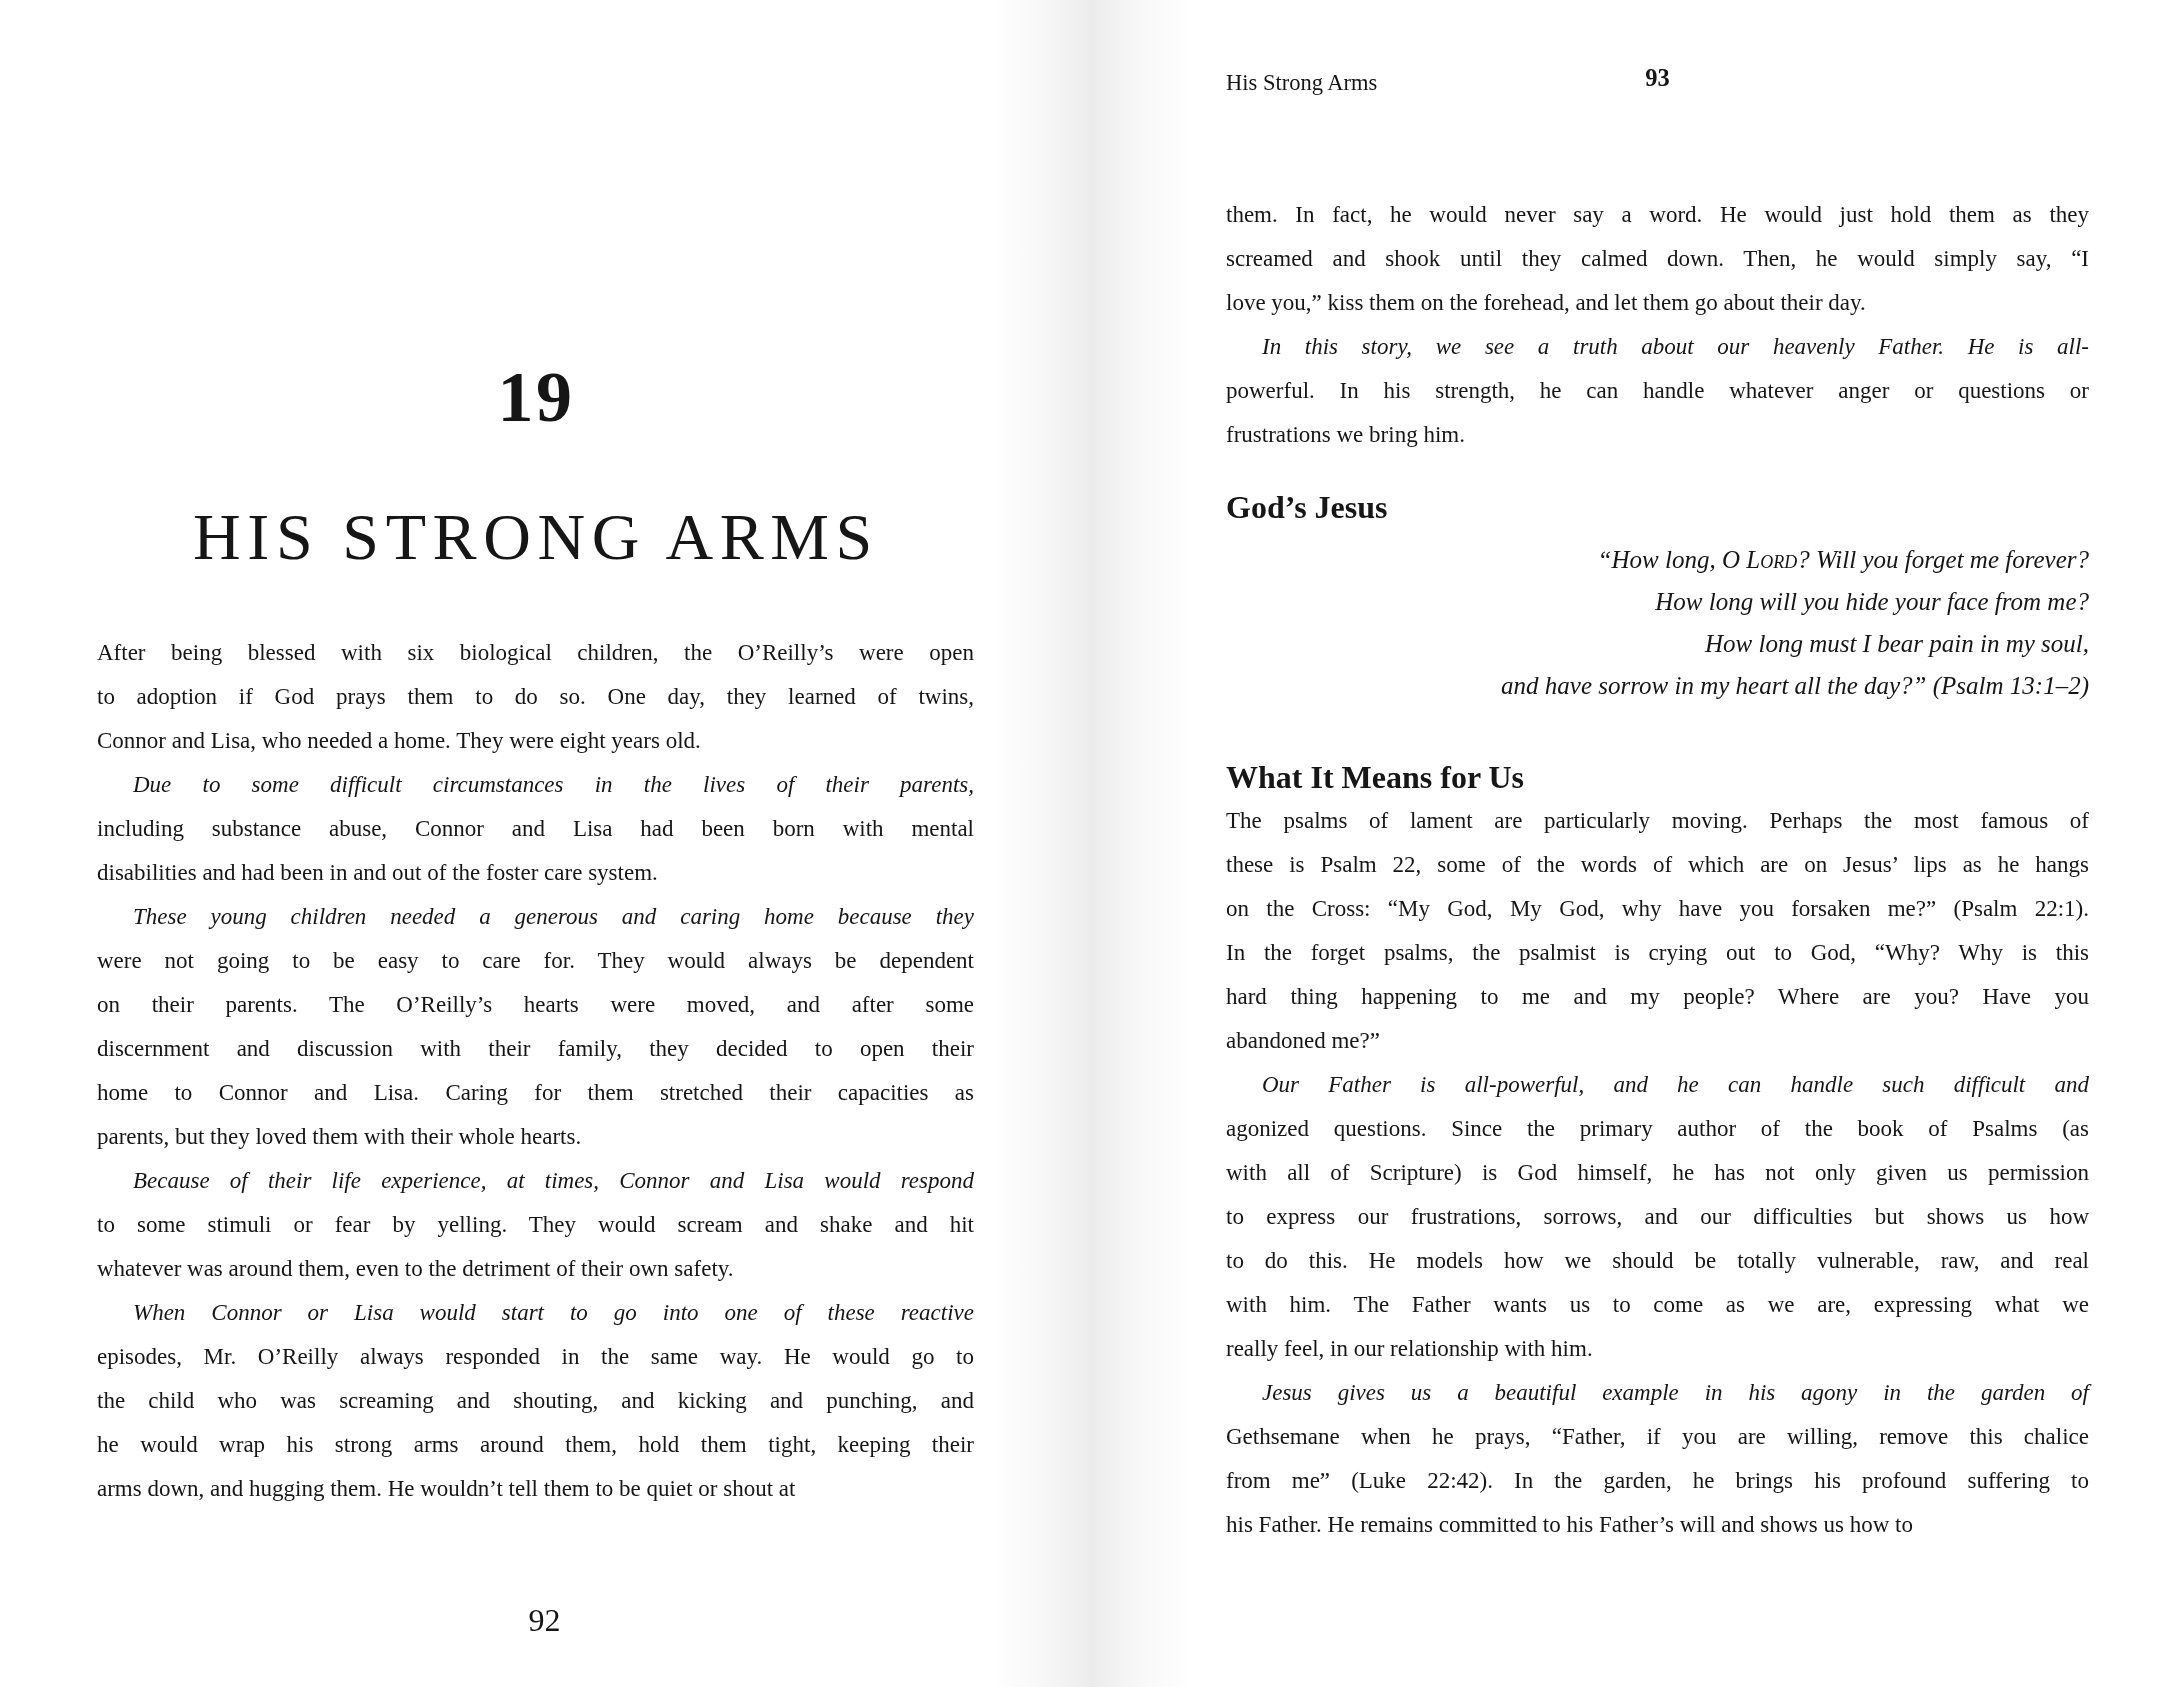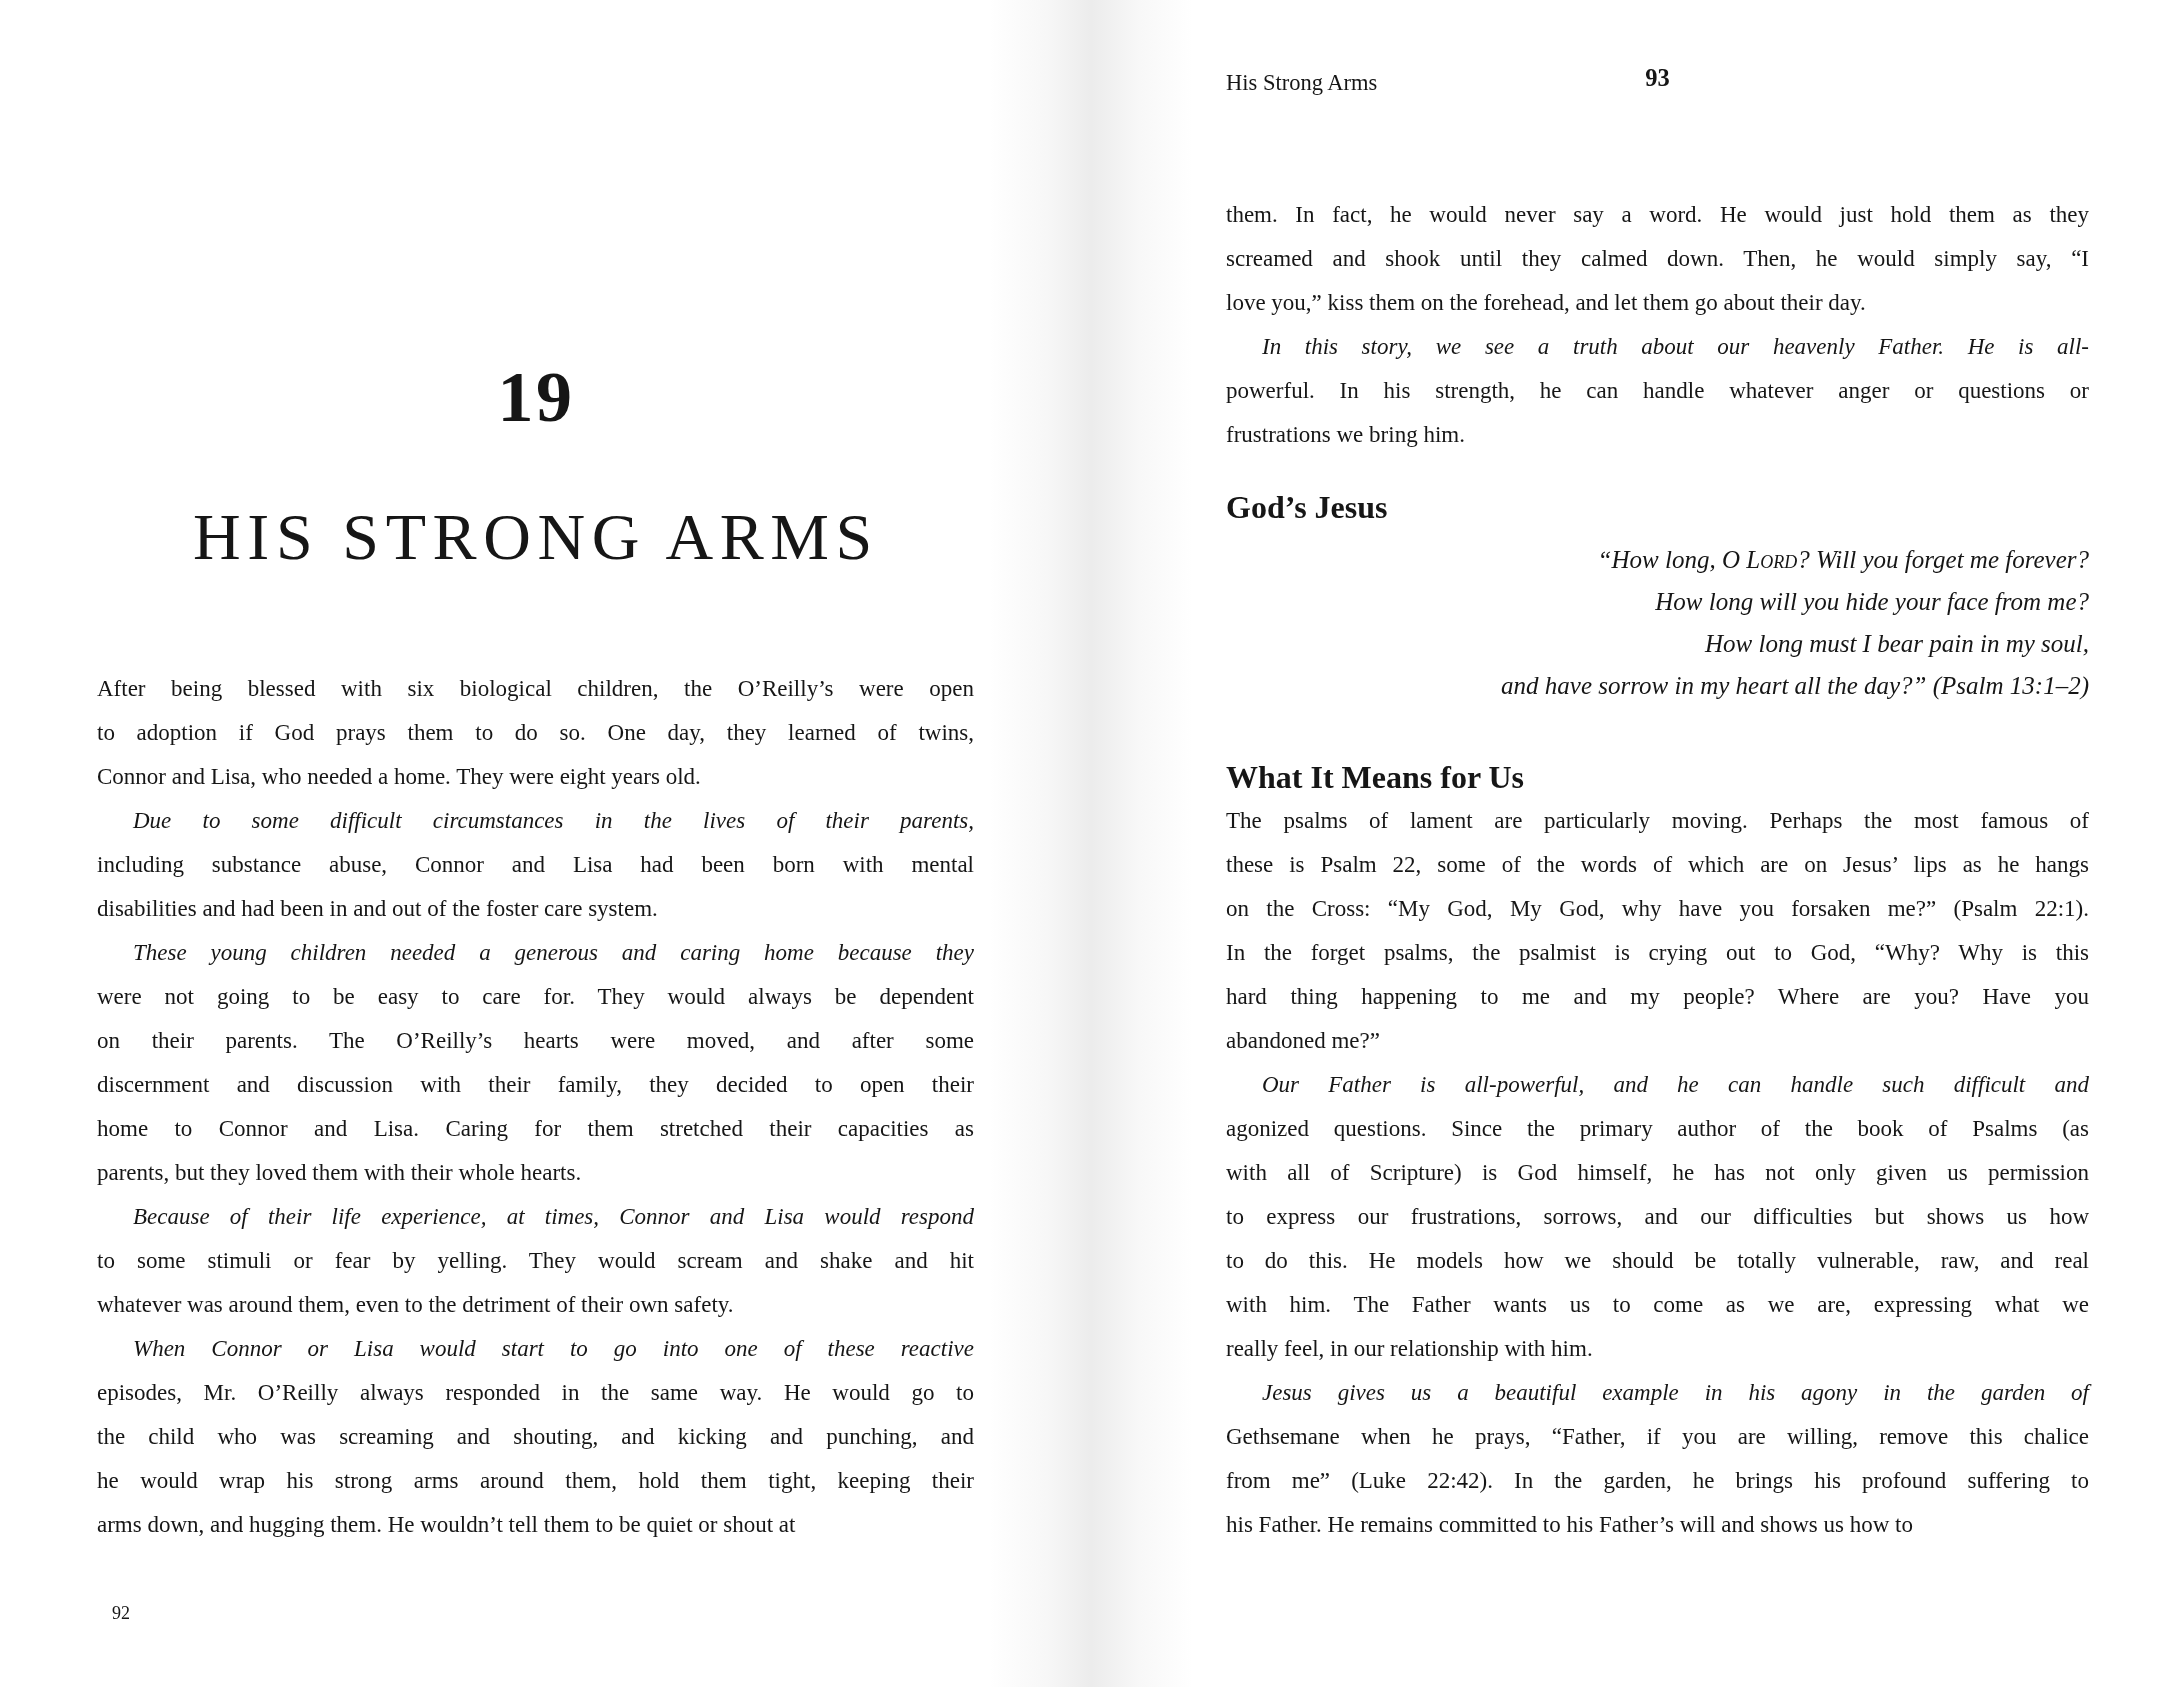--- a/index.html
+++ b/index.html
@@ -16,22 +16,22 @@
   
   .chapter-number {
     left:96px; top:361px; width:880px; text-align:center;
     font-size:72px; line-height:1; font-weight:700; letter-spacing:2.6px;
   }
   .chapter-title {
     left:96px; top:504px; width:880px; text-align:center;
     font-size:66px; line-height:1; font-weight:400; letter-spacing:6.6px; white-space:nowrap;
   }
   .body-col { font-size:23px; line-height:44px; }
-  .left-body  { left:97px;  top:667px; width:877px; }
-  .pageno-left  { left:112px; top:1604px; width:877px; font-size:18px; line-height:1; }
+  .left-body  { left:97px;  top:631px; width:877px; }
+  .pageno-left  { left:106px; top:1604px; width:877px; text-align:center; font-size:32px; line-height:1; }
   
   .running-header { left:1226px; top:69px; font-size:22.5px; line-height:1.2; }
   .pageno-right { left:1226px; top:66px; width:863px; text-align:center; font-size:24.5px; font-weight:700; line-height:1; }
   .right-body-top  { left:1226px; top:193px;  width:863px; }
   .right-body-main { left:1226px; top:799px; width:863px; }
   .section-heading { left:1226px; font-size:32px; font-weight:700; line-height:1; letter-spacing:0px; }
   .heading-gods-word { top:491px; }
   .heading-what-it-means { top:761px; }
   .quote-block { left:1226px; top:539px; width:863px; font-size:25px; font-style:italic; line-height:42px;text-align:right; }
   .qline { white-space:nowrap; }

